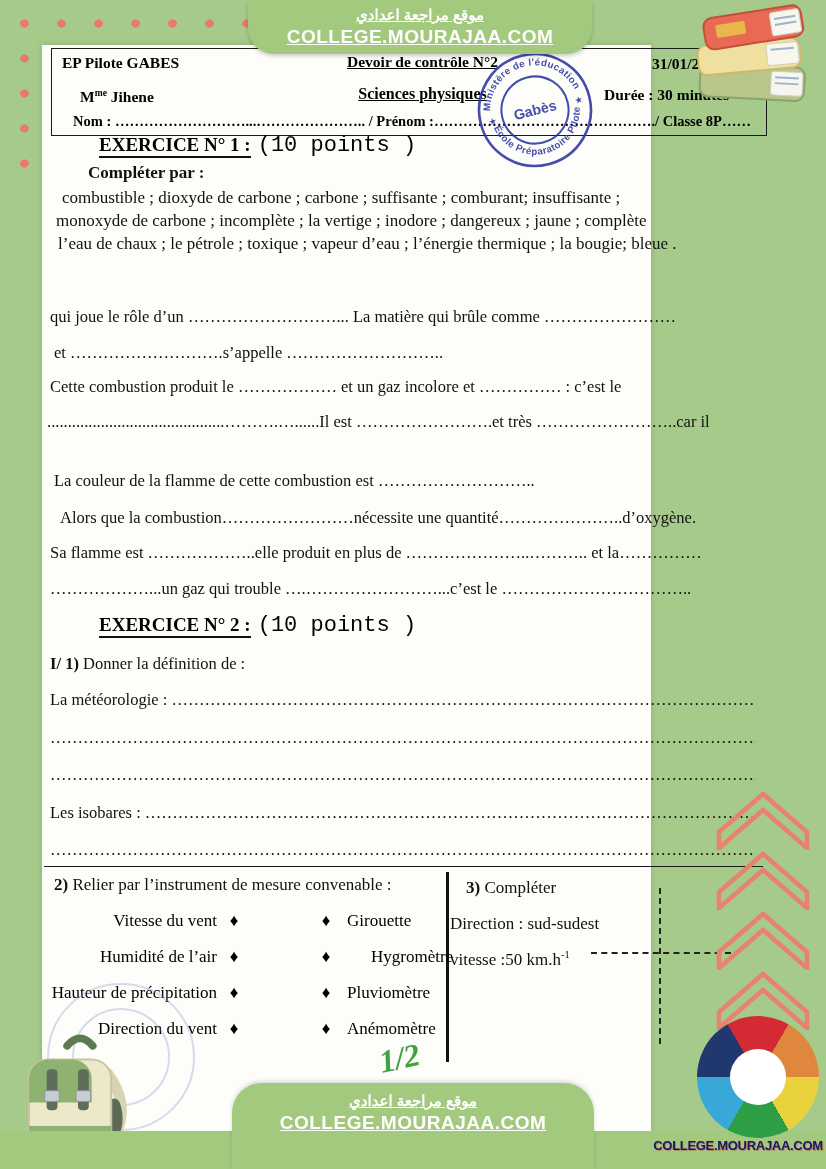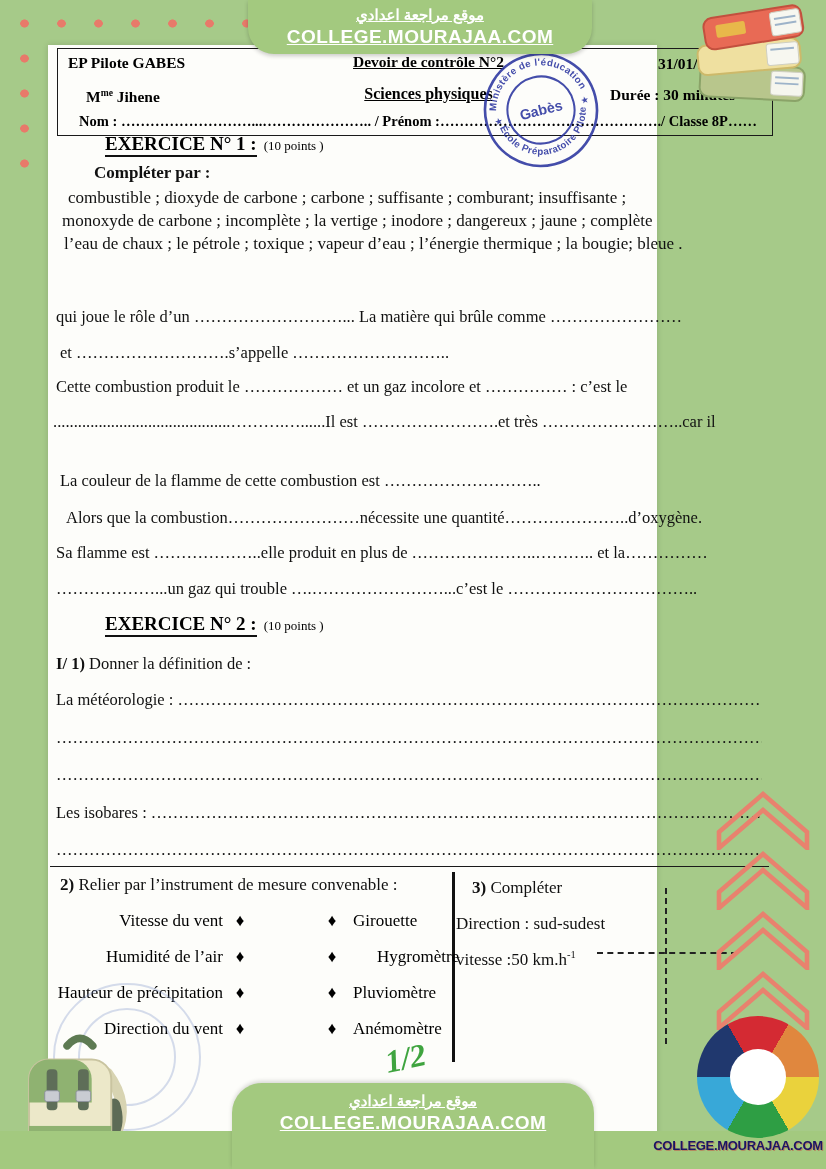--- a/index.html
+++ b/index.html
@@ -5,21 +5,21 @@
   html,body{margin:0;padding:0;}
   body{width:826px;height:1169px;position:relative;overflow:hidden;
        background:#a6ca89;font-family:"Liberation Serif",serif;}
 
   
   .dotgrid{position:absolute;left:0;top:0;width:318px;height:172px;z-index:0;
     background-image:radial-gradient(#e87a6a 4px, rgba(0,0,0,0) 4.6px);
     background-size:37px 35px;background-position:6px 6px;}
 
   
-  .paper{position:absolute;left:48px;top:45px;width:609px;height:1124px;
+  .paper{position:absolute;left:42px;top:45px;width:609px;height:1124px;
     background:#fdfdfa;z-index:1;box-shadow:0 0 6px rgba(0,0,0,.15);}
 
   .line{position:absolute;font-size:16.5px;color:#111;white-space:nowrap;
     overflow:hidden;max-width:712px;}
   .b{font-weight:bold;}
 
   
   .hbox{position:absolute;left:9px;top:3px;width:714px;height:86px;
     border:1.6px solid #1a1a1a;}
   .hbox .school{position:absolute;left:10px;top:5px;font-weight:bold;font-size:15.5px;}
@@ -28,21 +28,21 @@
   .hbox .examtitle{font-weight:bold;font-size:15.5px;text-decoration:underline;display:inline-block;}
   .hbox .subject{font-weight:bold;font-size:16px;text-decoration:underline;display:inline-block;margin-top:14px;}
   .hbox .rightcol{position:absolute;left:552px;top:6px;width:160px;font-weight:bold;font-size:15.5px;}
   .hbox .date{margin-left:48px;}
   .hbox .dur{margin-top:13px;}
   .hbox .namerow{position:absolute;left:10px;top:64px;width:700px;font-weight:bold;
     font-size:14.5px;white-space:nowrap;overflow:hidden;text-align:center;}
 
   .extitle{position:absolute;font-size:19px;}
   .extitle .t{font-weight:bold;border-bottom:2.2px solid #111;padding-bottom:1px;}
-  .extitle .p{font-size:13px;margin-left:7px;}
+  .extitle .p{font-size:22px;margin-left:7px;font-family:Liberation Mono, monospace;}
 
   .vsep{position:absolute;left:404px;top:827px;width:3px;height:190px;background:#111;}
   .hsep{position:absolute;left:2px;top:821px;width:719px;height:0;border-top:1.6px solid #1a1a1a;}
 
   .mrow{position:absolute;left:0;width:420px;display:flex;align-items:center;font-size:17px;}
   .mrow .llab{width:175px;text-align:right;}
   .mrow .dia1{width:14px;text-align:center;margin-left:10px;}
   .mrow .dia2{width:14px;text-align:center;margin-left:78px;}
   .mrow .rlab{margin-left:14px;}
 

